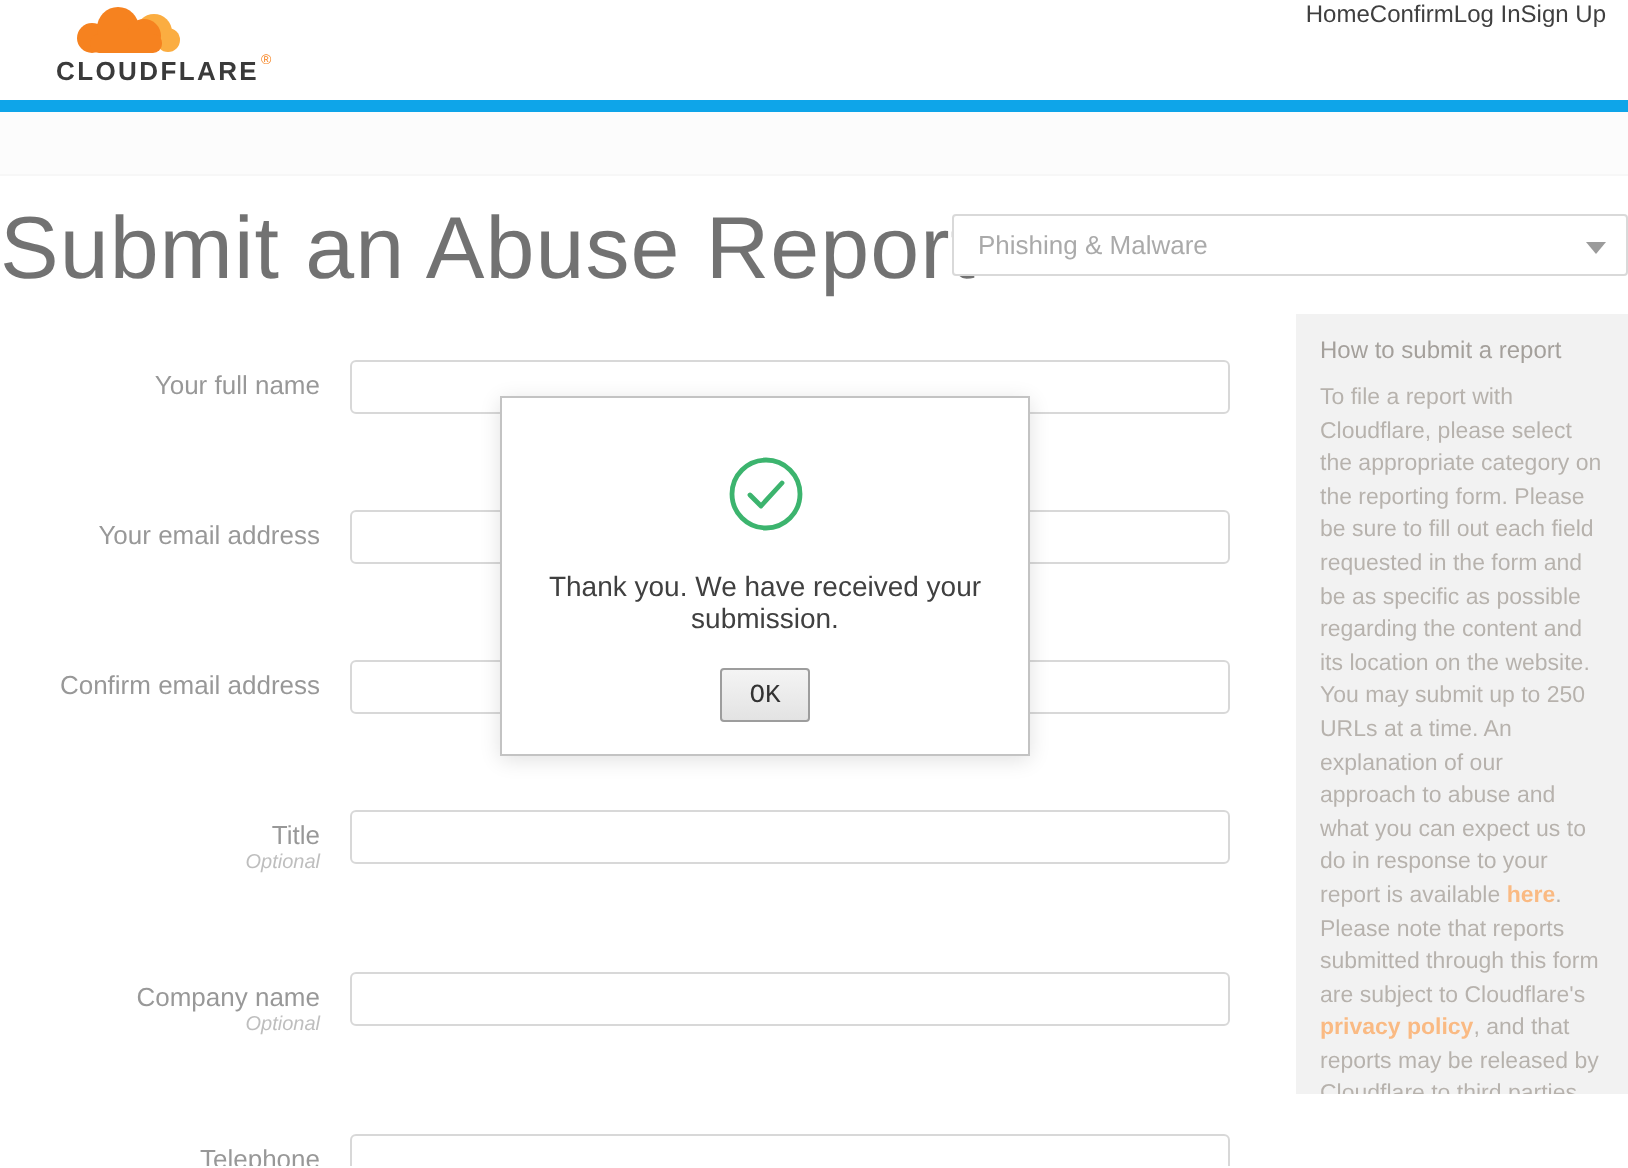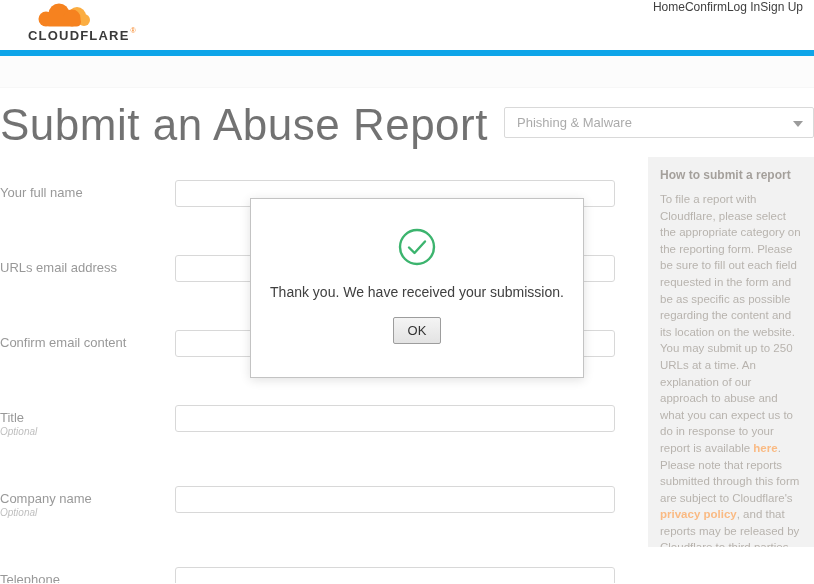--- a/index.html
+++ b/index.html
@@ -18,55 +18,55 @@
     display: flex; align-items: flex-start; }
   .top-nav a { font-size: 12px; color: #3f3f3f; text-decoration: none; cursor: pointer; }
 
   
   .content { position: relative; height: 527px; opacity: 0.55; overflow: hidden; }
   .subheader-strip { height: 32px; background: #fafafa; border-bottom: 1px solid #f1f1f1; }
 
   .page-title { position: absolute; left: 0; top: 44px; font-size: 44px;
     font-weight: 300; color: #000000; letter-spacing: 0.5px; }
 
-  .category-dropdown { position: absolute; top: 51px; right: 0; width: 310px; height: 31px;
+  .category-dropdown { position: absolute; top: 51px; right: 0; width: 338px; height: 31px;
     background: #fff; border: 1px solid #bbb; border-radius: 2px;
     display: flex; align-items: center; padding: 0 30px 0 12px; cursor: pointer; }
   .category-dropdown .selected { font-size: 13px; color: #666; }
   .chevron-down { position: absolute; right: 10px; top: 13px; width: 0; height: 0;
     border-left: 5px solid transparent; border-right: 5px solid transparent;
     border-top: 6px solid #4a4a4a; }
 
   
   .abuse-form { position: absolute; left: 0; top: 124px; width: 616px; }
   .form-row { display: flex; margin-bottom: 48px; }
-  .label-col { width: 160px; padding-top: 5px; flex: none; }
+  .label-col { width: 160px; text-align: right; padding-top: 5px; flex: none; }
   .field-label { font-size: 13px; color: #444; line-height: 15px; display: block; }
   .optional-label { font-size: 10px; color: #8a8a8a; line-height: 13px; display: block; font-style: italic; }
   .input-col { margin-left: 15px; flex: none; }
   .text-input { width: 440px; height: 27px; border: 1px solid #b9b9b9; border-radius: 3px;
     background: #fff; padding: 0 8px; font-size: 13px; color: #333;
     font-family: "Liberation Sans", sans-serif; }
 
   
   .help-sidebar { position: absolute; left: 648px; top: 101px; width: 166px; height: 390px;
     background: #e9e9e9; padding: 11px 12px; overflow: hidden; }
-  .sidebar-heading { font-size: 12px; font-weight: bold; color: #5b534b; margin-bottom: 9px; }
+  .sidebar-heading { font-size: 12px; font-weight: normal; color: #5b534b; margin-bottom: 9px; }
   .sidebar-body { font-size: 11.5px; line-height: 16.6px; color: #7d756b; }
   .sidebar-body a { color: #f6821f; text-decoration: none; cursor: pointer; font-weight: bold; }
 
   
-  .confirmation-modal { position: absolute; left: 250px; top: 198px; width: 334px; height: 180px;
+  .confirmation-modal { position: absolute; left: 250px; top: 198px; width: 265px; height: 180px;
     background: #fff; border: 1px solid #c3c3c3; box-shadow: 0 2px 10px rgba(0,0,0,0.12);
     z-index: 10; text-align: center; }
   .check-icon { margin-top: 28px; }
   .modal-message { font-size: 14px; color: #404040; margin-top: 13px; }
   .ok-button { margin-top: 17px; padding: 5px 14px; font-size: 13px; color: #333;
     background: linear-gradient(#f4f4f4, #e3e3e3); border: 1px solid #9d9d9d;
-    border-radius: 2px; cursor: pointer; font-family: Liberation Sans, sans-serif; }
+    border-radius: 2px; cursor: pointer; font-family: Liberation Mono, monospace; }
 </style>
 </head>
 <body>
 
 <header class="site-header">
   <div class="logo">
     <svg class="cloud" width="58" height="24" viewBox="0 0 58 24">
       <g>
         <circle cx="43" cy="13" r="9" fill="#fbad41"></circle>
         <circle cx="50" cy="17" r="6" fill="#fbad41"></circle>
@@ -104,30 +104,30 @@
       <div class="label-col">
         <span class="field-label">Your full name</span>
       </div>
       <div class="input-col">
         <input type="text" class="text-input" value="" style="">
       </div>
     </div>
 
     <div class="form-row">
       <div class="label-col">
-        <span class="field-label">URLs email address</span>
+        <span class="field-label">Your email address</span>
       </div>
       <div class="input-col">
         <input type="text" class="text-input" value="" style="">
       </div>
     </div>
 
     <div class="form-row">
       <div class="label-col">
-        <span class="field-label">Confirm email content</span>
+        <span class="field-label">Confirm email address</span>
       </div>
       <div class="input-col">
         <input type="text" class="text-input" value="" style="">
       </div>
     </div>
 
     <div class="form-row">
       <div class="label-col">
         <span class="field-label">Title</span>
         <span class="optional-label">Optional</span>

